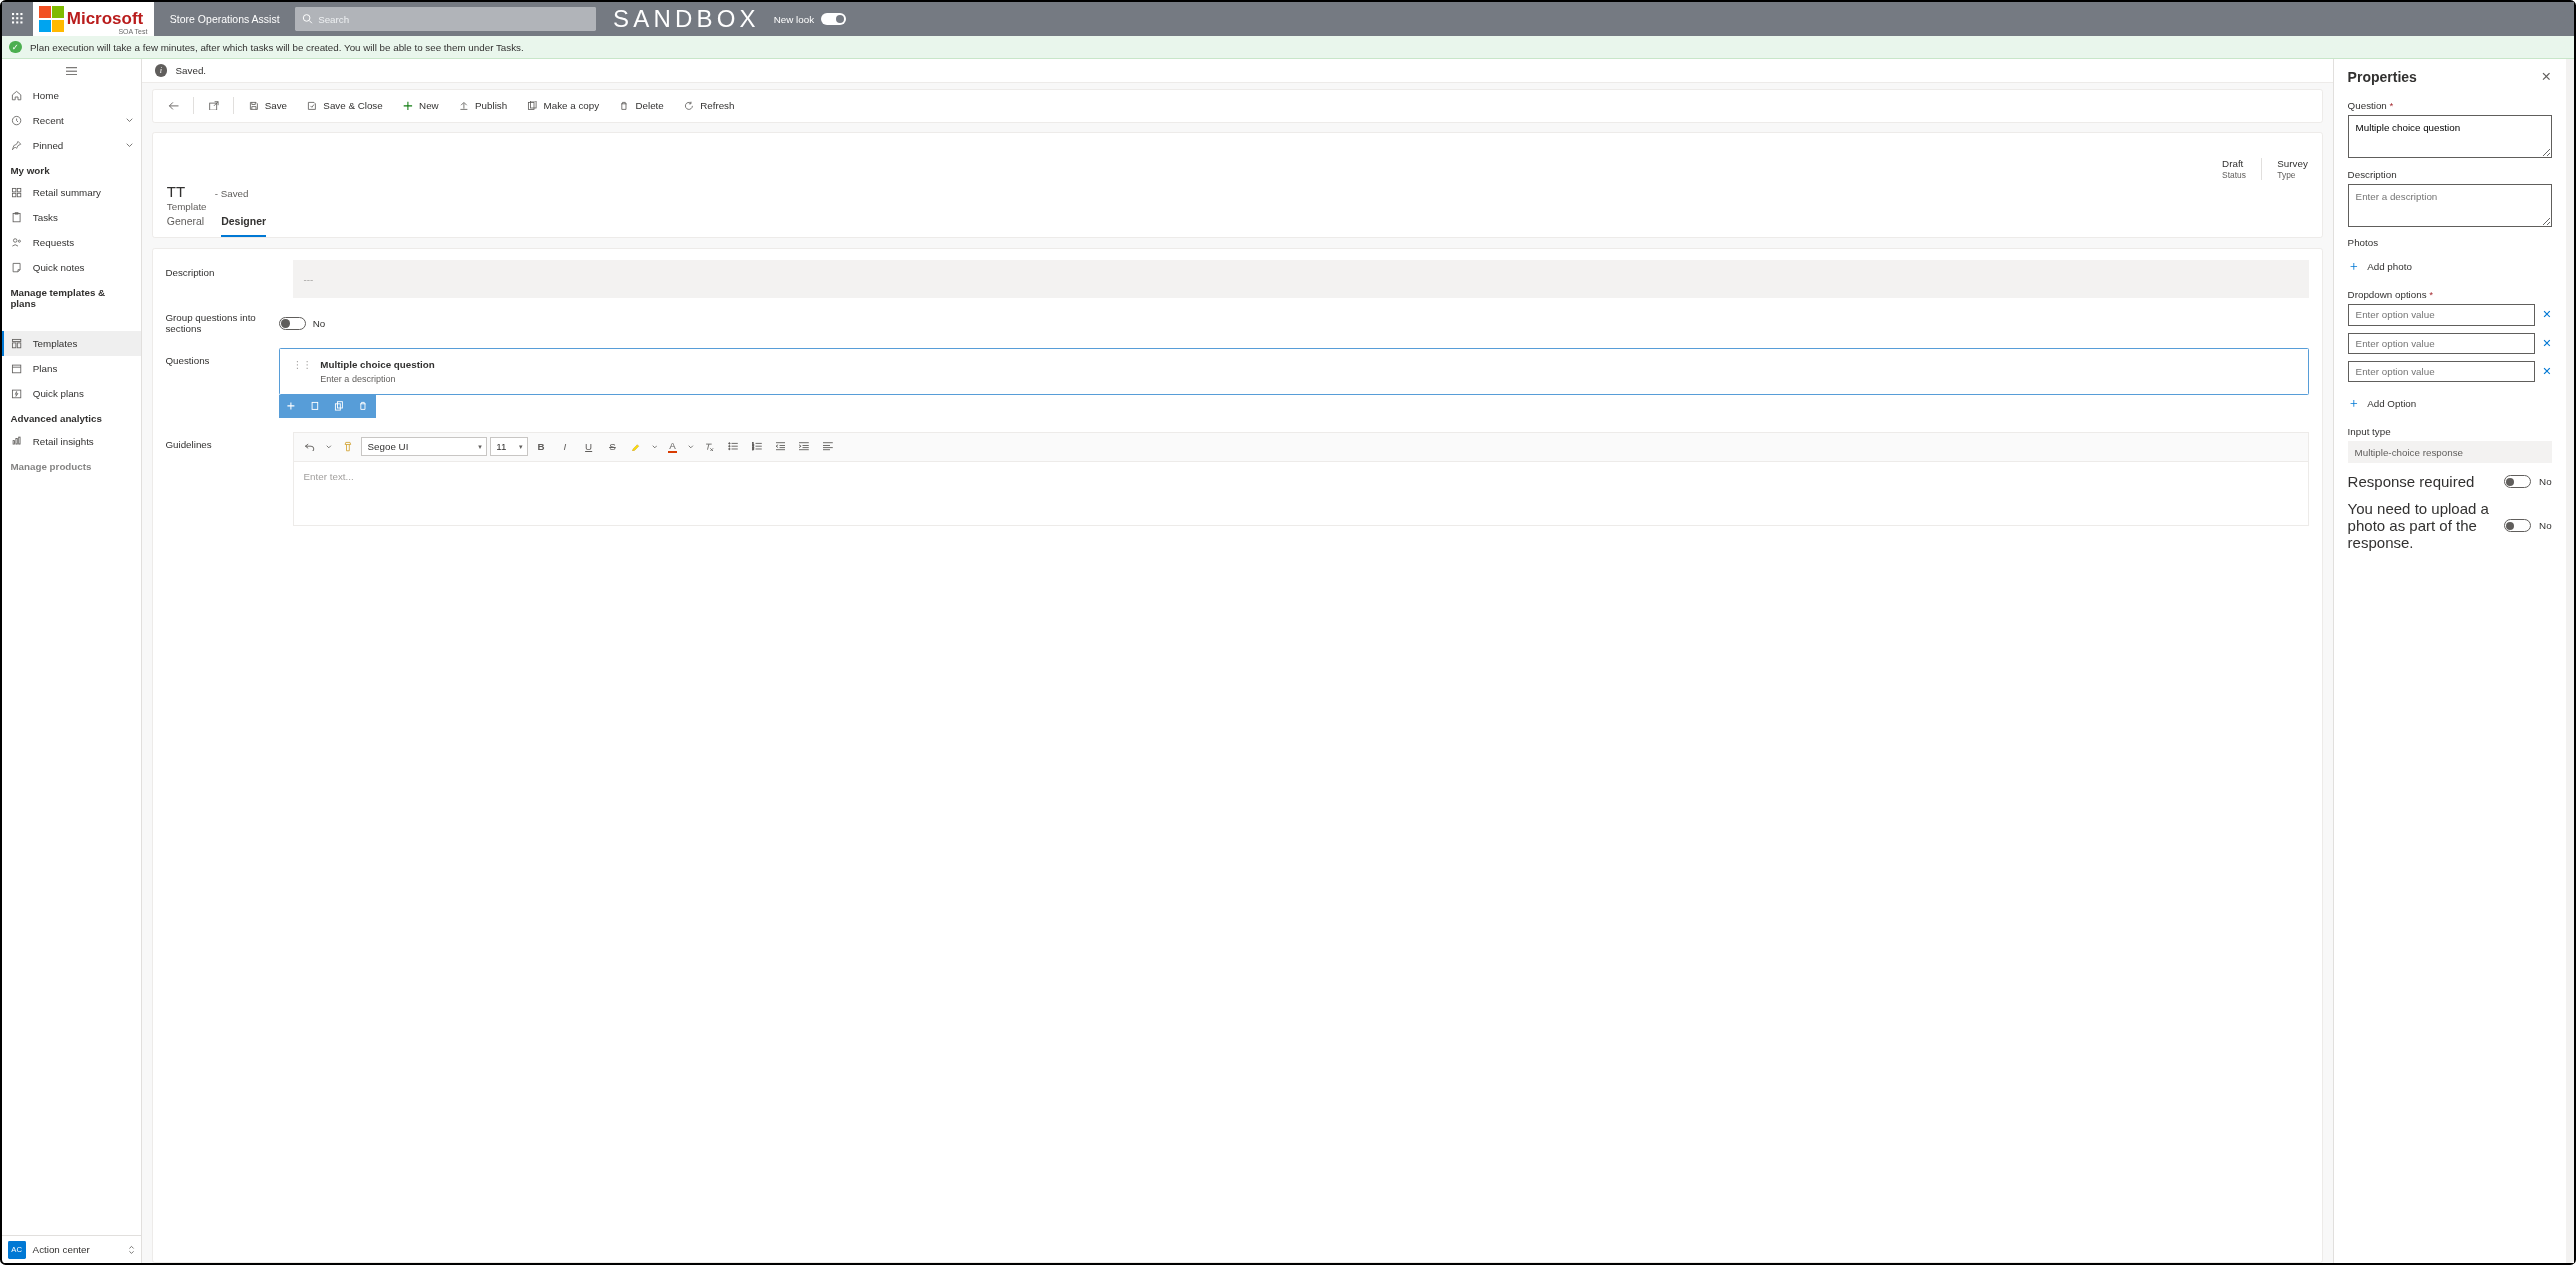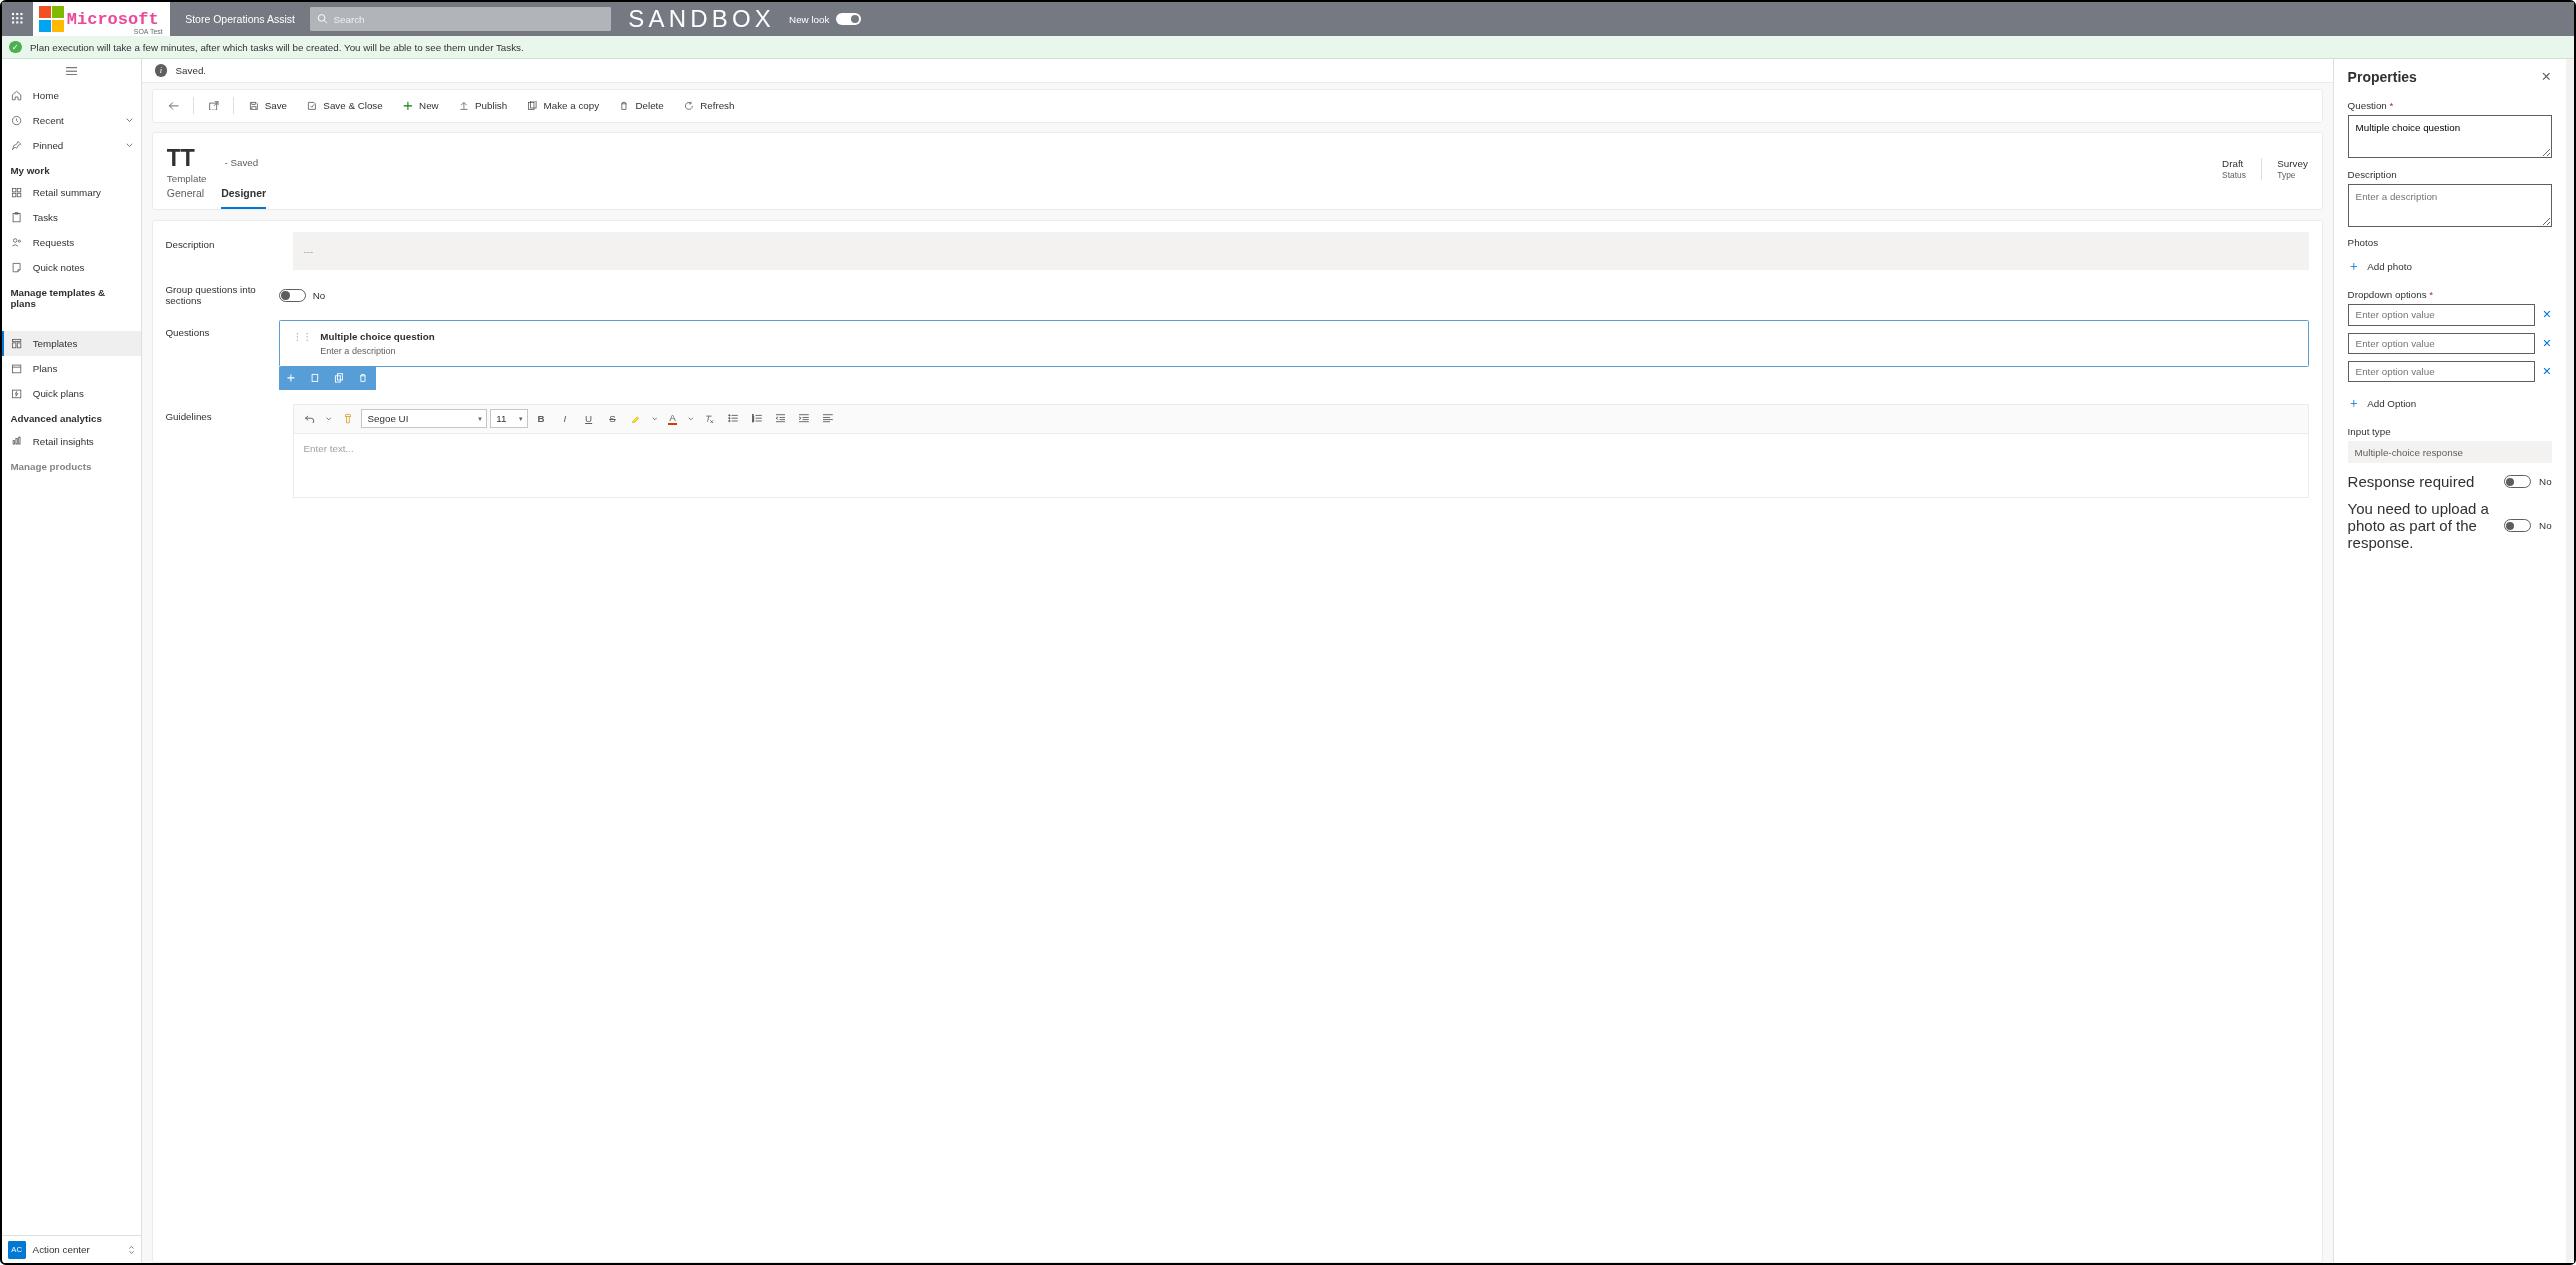--- a/index.html
+++ b/index.html
@@ -6,21 +6,21 @@
   body { background: #fff; color: #323130; font-size: 9.8px; overflow: hidden; }
   .app-shell { display: flex; flex-direction: column; height: 100vh; border: 2.1px solid #000; border-radius: 5.6px; }
 
   
   .top-nav { display: flex; align-items: center; height: 34px; background: #757a82; color: #fff; position: relative; }
   .waffle { width: 31px; height: 34px; display: flex; align-items: center; justify-content: center; cursor: pointer; }
   .logo-tile { background: #fff; height: 34px; display: flex; align-items: center; padding: 0 11.2px 0 5.6px; gap: 2.8px; position: relative; }
   .ms-squares { display: grid; grid-template-columns: 12px 12px; grid-template-rows: 12px 12px; gap: 1.4px; }
   .ms-squares div:nth-child(1){background:#f25022;} .ms-squares div:nth-child(2){background:#7fba00;}
   .ms-squares div:nth-child(3){background:#00a4ef;} .ms-squares div:nth-child(4){background:#ffb900;}
-  .logo-text { color:#ec4899; font-size: 17px; font-weight: 600; font-family: Liberation Mono, monospace; }
+  .logo-text { color:#b91c1c; font-size: 17px; font-weight: 600; }
   .logo-sub { position:absolute; bottom:1.4px; right:7px; font-size:7px; color:#6b6b6b; }
   .app-title { padding: 0 15.4px; font-size: 10.5px; }
   .search-box { display:flex; align-items:center; background:#b1b4b9; height:24px; width:301px; padding:0 7px; border-radius:1.4px; gap:5.6px; }
   .search-box input { background:transparent; border:none; outline:none; color:#fff; font-size:9.8px; width:100%; }
   .search-box input::placeholder { color:#eef0f2; }
   .sandbox { font-size: 24px; letter-spacing: 4.2px; font-weight:300; margin-left:17px; }
   .newlook { margin-left: 14px; display:flex; align-items:center; gap:7px; font-size:9.8px; margin-right:14px; }
   .toggle { width:25px; height:12.6px; border-radius:7px; background:#fff; position:relative; }
   .toggle .knob { position:absolute; width:8.4px; height:8.4px; border-radius:50%; background:#757a82; top:2.1px; right:2.1px; }
 
@@ -47,21 +47,21 @@
   .center { flex:1; display:flex; flex-direction:column; background:#f8f8f8; min-width:0; }
   .saved-bar { display:flex; align-items:center; height:24px; padding:0 12.6px; gap:8.4px; background:#fff; border-bottom:0.7px solid #edebe9; }
   .saved-icon { width:12.6px; height:12.6px; border-radius:50%; background:#605e5c; color:#fff; display:flex; align-items:center; justify-content:center; font-size:8.4px; font-style:italic; font-family: serif;}
   .cmd-bar { display:flex; align-items:center; height:34px; background:#fff; padding:0 7px; gap:2.8px; border-bottom:0.7px solid #edebe9; border-top:0.7px solid #edebe9; margin:5.6px 9.8px 0; border:0.7px solid #edebe9; border-radius:2.8px;}
   .cmd-btn { display:flex; align-items:center; gap:5.6px; padding:0 8.4px; height:25px; cursor:pointer; font-size:9.8px; color:#323130; border-radius:2.8px; }
   .cmd-icon { color:#605e5c; width:11.2px; display:flex; justify-content:center; }
   .cmd-sep { width:0.7px; height:17px; background:#e1dfdd; margin:0 2.8px; }
 
   .record-header { background:#fff; margin:9.8px 9.8px 0; border:0.7px solid #edebe9; border-radius:2.8px; padding:11.2px 14px 0; }
   .rh-row { display:flex; align-items:baseline; gap:5.6px; }
-  .rh-title { font-size:23px; font-weight:700; }
+  .rh-title { font-size:15px; font-weight:400;margin-top:38px; }
   .rh-saved { font-size:9.8px; color:#605e5c;margin-left:24px; }
   .rh-sub { font-size:9.8px; color:#605e5c; margin-top:1.4px; }
   .rh-meta { margin-left:auto; display:flex; gap:15.4px;margin-top:13px; }
   .rh-meta-item { text-align:left; }
   .rh-meta-item .v { font-size:9.8px; color:#323130; }
   .rh-meta-item .l { font-size:8.4px; color:#605e5c; margin-top:1.4px; }
   .rh-meta-sep { width:0.7px; background:#e1dfdd; }
   .tabs { display:flex; gap:17px; margin-top:3px; }
   .tab { padding:0 0 8.4px; font-size:10.5px; color:#605e5c; cursor:pointer; }
   .tab.active { color:#323130; font-weight:600; border-bottom:2.1px solid #0078d4; }

